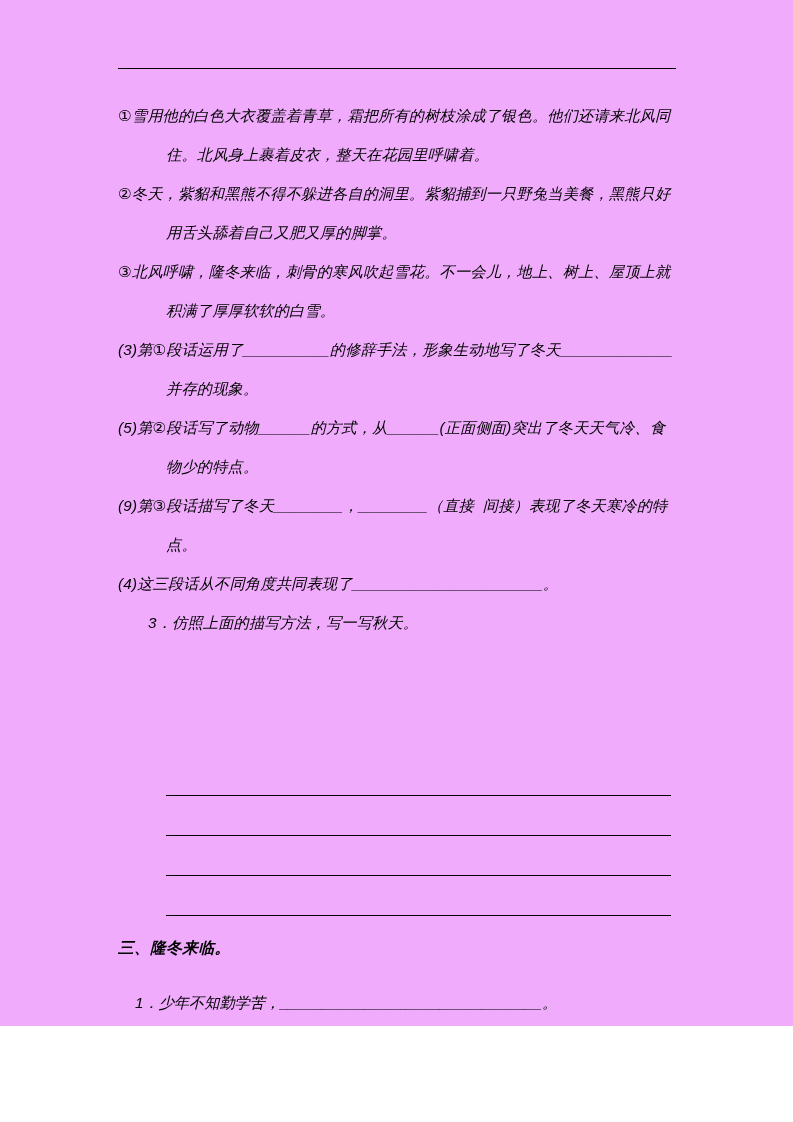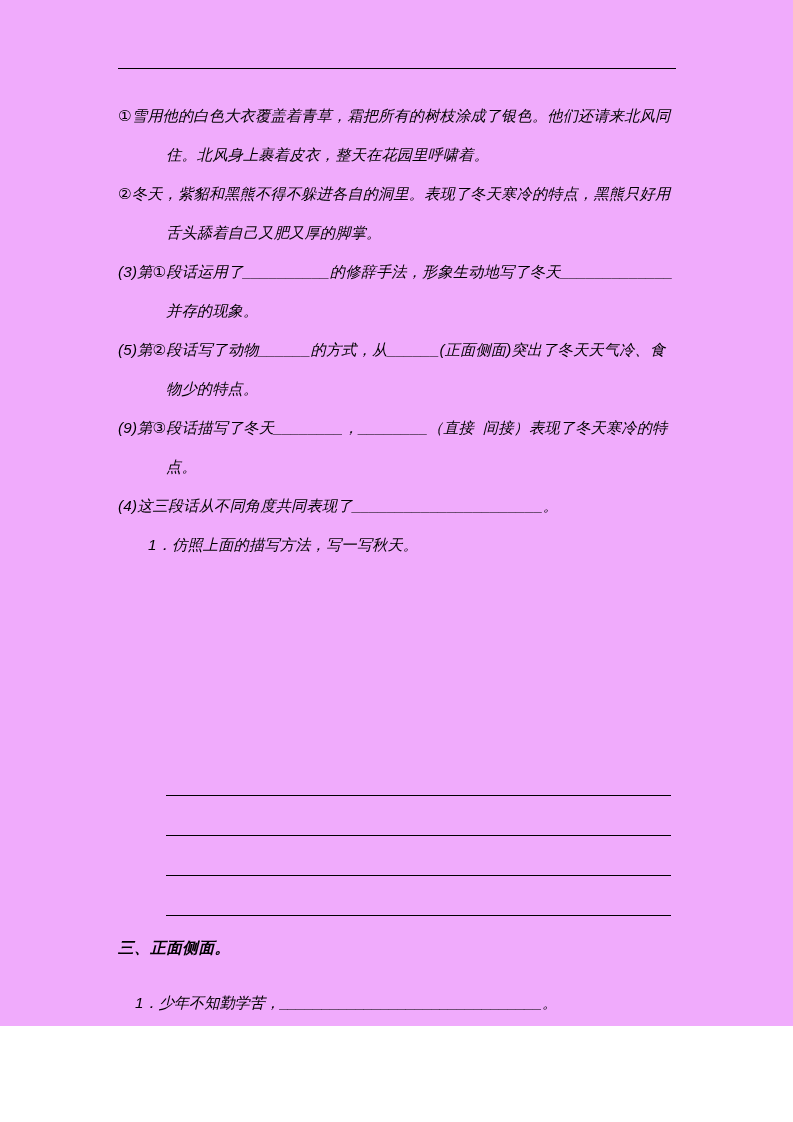--- a/index.html
+++ b/index.html
@@ -91,36 +91,37 @@
 </style>
 </head>
 <body>
 
 <div class="page">
 
   <div class="top-rule"></div>
 
   <div class="body-block">
     <p class="indent-1">①雪用他的白色大衣覆盖着青草，霜把所有的树枝涂成了银色。他们还请来北风同住。北风身上裹着皮衣，整天在花园里呼啸着。</p>
-    <p class="indent-1">②冬天，紫貂和黑熊不得不躲进各自的洞里。表现了冬天寒冷的特点，黑熊只好用舌头舔着自己又肥又厚的脚掌。</p>
+    <p class="indent-1">②冬天，紫貂和黑熊不得不躲进各自的洞里。紫貂捕到一只野兔当美餐，黑熊只好用舌头舔着自己又肥又厚的脚掌。</p>
+    <p class="indent-1">③北风呼啸，隆冬来临，刺骨的寒风吹起雪花。不一会儿，地上、树上、屋顶上就积满了厚厚软软的白雪。</p>
 
     <p class="indent-3">(3)第①段话运用了__________的修辞手法，形象生动地写了冬天_____________并存的现象。</p>
     <p class="indent-3">(5)第②段话写了动物______的方式，从______(正面侧面)突出了冬天天气冷、食物少的特点。</p>
     <p class="indent-3">(9)第③段话描写了冬天________，________（直接  间接）表现了冬天寒冷的特点。</p>
     <p class="indent-3">(4)这三段话从不同角度共同表现了______________________。</p>
 
-    <p class="q4">1．仿照上面的描写方法，写一写秋天。</p>
+    <p class="q4">3．仿照上面的描写方法，写一写秋天。</p>
   </div>
 
   <div class="blank-lines">
     <div class="blank-line"></div>
     <div class="blank-line"></div>
     <div class="blank-line"></div>
     <div class="blank-line"></div>
   </div>
 
-  <div class="section-title">三、正面侧面。</div>
+  <div class="section-title">三、隆冬来临。</div>
 
   <div class="accum-1">1．少年不知勤学苦，_______________________________。</div>
 
   <div class="footer">2 / 4</div>
 
 </div>
 
 </body></html>

